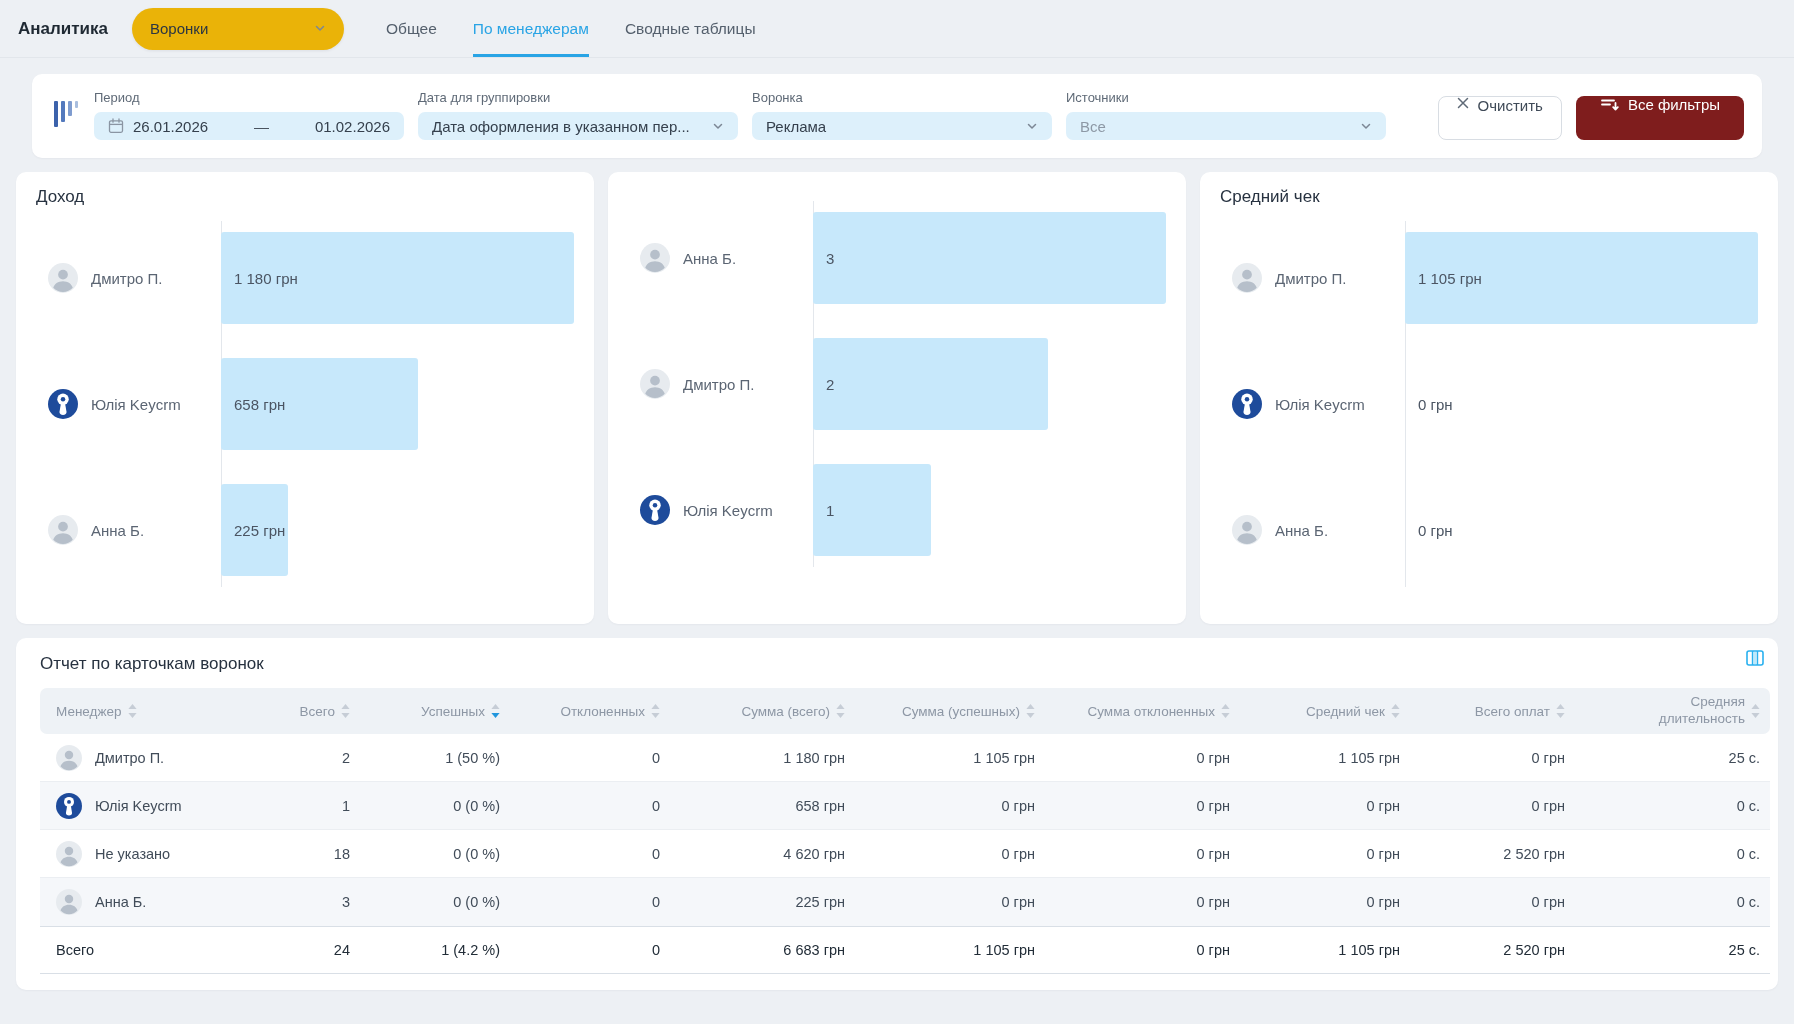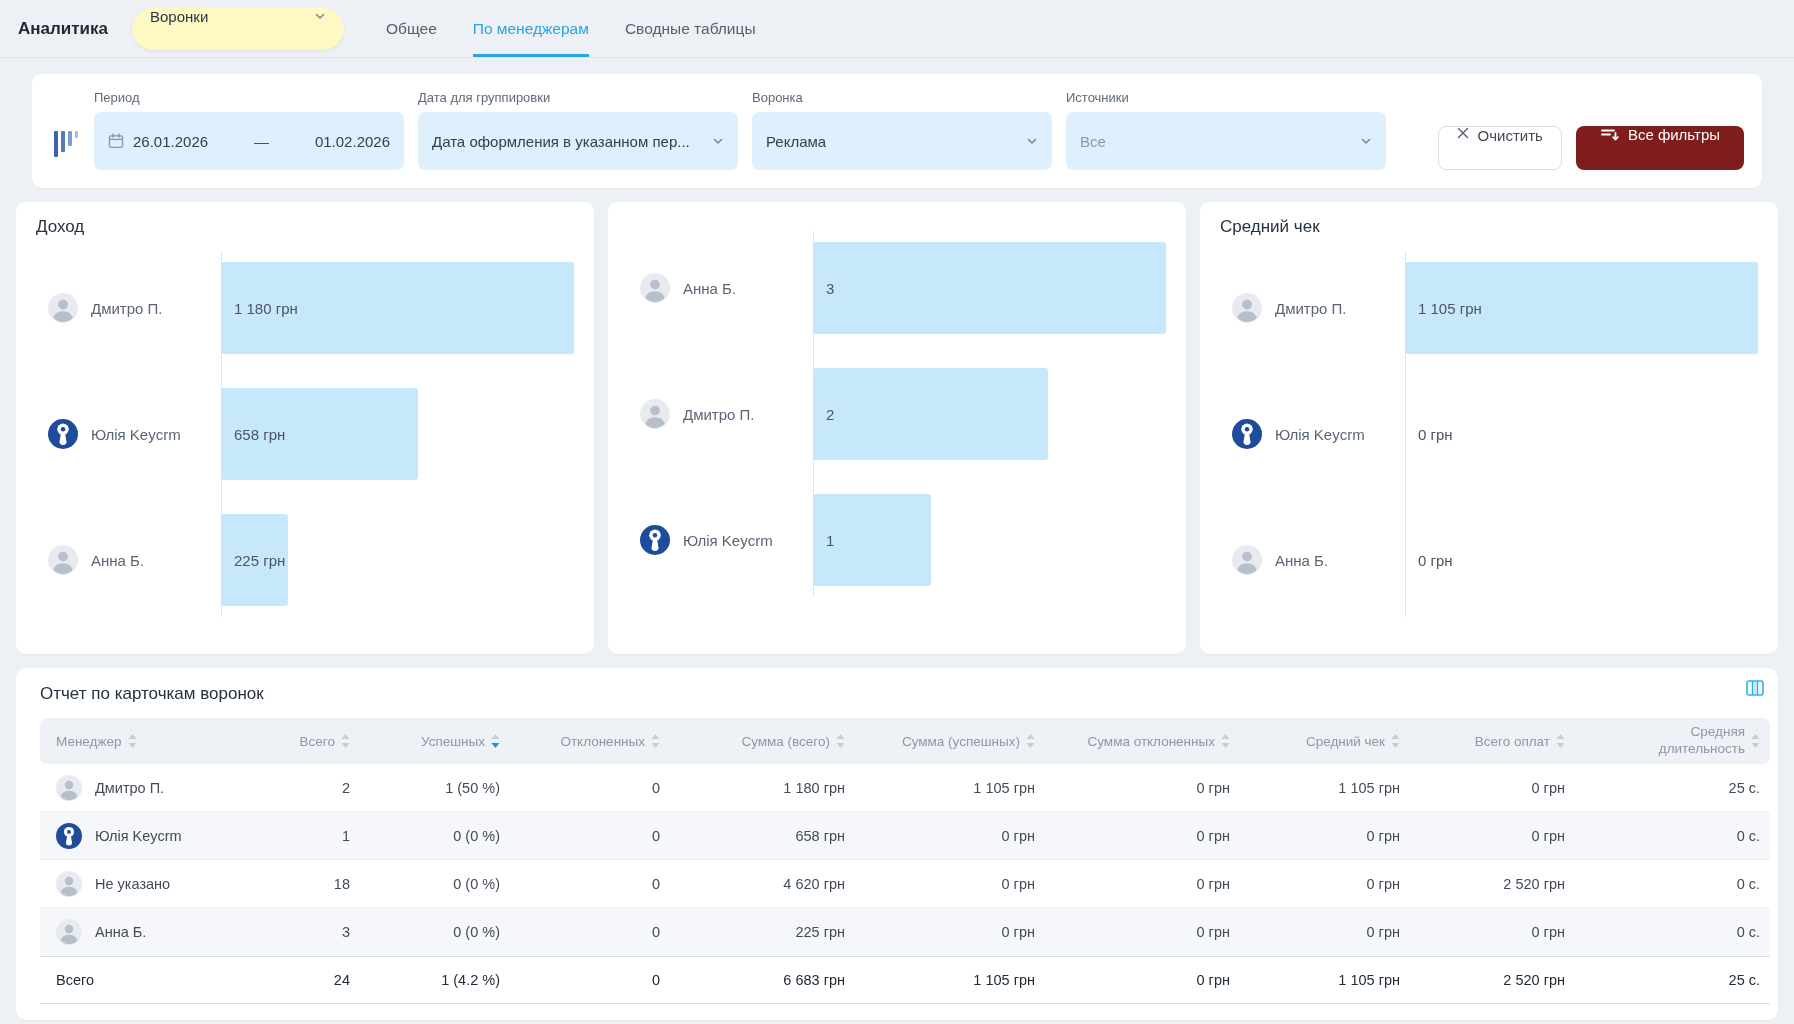--- a/index.html
+++ b/index.html
@@ -2,30 +2,30 @@
 <html><head>
 <meta charset="utf-8">
 <style>
   * { box-sizing: border-box; margin: 0; padding: 0; }
   html,body { width:1794px; height:1024px; overflow:hidden; }
   body { background:#edf0f4; font-family:"Liberation Sans", sans-serif; color:#414c59; }
 
   
   .topbar { height:58px; display:flex; align-items:center; padding:0 18px; border-bottom:1px solid #e2e6eb; }
   .brand { font-size:17px; font-weight:bold; color:#1f2933; margin-right:24px; }
-  .pill-select { width:212px; height:42px; background:#fef9c3; border-radius:21px; display:flex; justify-content:space-between; padding:0 18px; box-shadow:0 1px 3px rgba(20,30,50,.08); cursor:pointer; font-size:15px; color:#2b3642; }
+  .pill-select { width:212px; height:42px; background:#eab308; border-radius:21px; display:flex; align-items:center; justify-content:space-between; padding:0 18px; box-shadow:0 1px 3px rgba(20,30,50,.08); cursor:pointer; font-size:15px; color:#2b3642; }
   .tabs { margin-left:42px; display:flex; gap:36px; height:100%; }
   .tab { display:flex; align-items:center; height:100%; font-size:15.5px; color:#55606d; cursor:pointer; border-bottom:3px solid transparent; padding-top:3px; }
   .tab.active { color:#29a4e5; border-bottom-color:#29a4e5; }
 
   
   .filter-card { margin:16px 32px 0; background:#fff; border-radius:10px; padding:16px 18px 18px; display:flex; gap:14px; align-items:flex-end; box-shadow:0 1px 2px rgba(20,30,50,.04); }
   .fgroup { display:flex; flex-direction:column; gap:7px; }
   .flabel { font-size:13px; color:#5f6a77; }
-  .control { height:58px; background:#ddf0fb; border-radius:7px; display:flex; align-items:center; padding:0 14px; font-size:15px; color:#35404d; cursor:pointer; }
+  .control { height:28px; background:#ddf0fb; border-radius:7px; display:flex; align-items:center; padding:0 14px; font-size:15px; color:#35404d; cursor:pointer; }
   .date-range { width:310px; }
   .date-range .dash { flex:1; text-align:center; color:#49535f; }
   .sel { justify-content:space-between; }
   .funnel-wrap { align-self:flex-end; margin-bottom:8px; padding-left:4px; }
   .btn { height:44px; border-radius:8px; display:flex; align-items:flex-start; gap:9px; font-size:15px; cursor:pointer; }
   .btn-clear { margin-left:auto; background:#fff; border:1px solid #d8dde3; color:#3f4a57; padding:0 18px; }
   .btn-primary { background:#7f1d1d; color:#fff; padding:0 24px; border:none; }
 
   
   .cards-row { margin:14px 16px 0; display:flex; gap:14px; }

